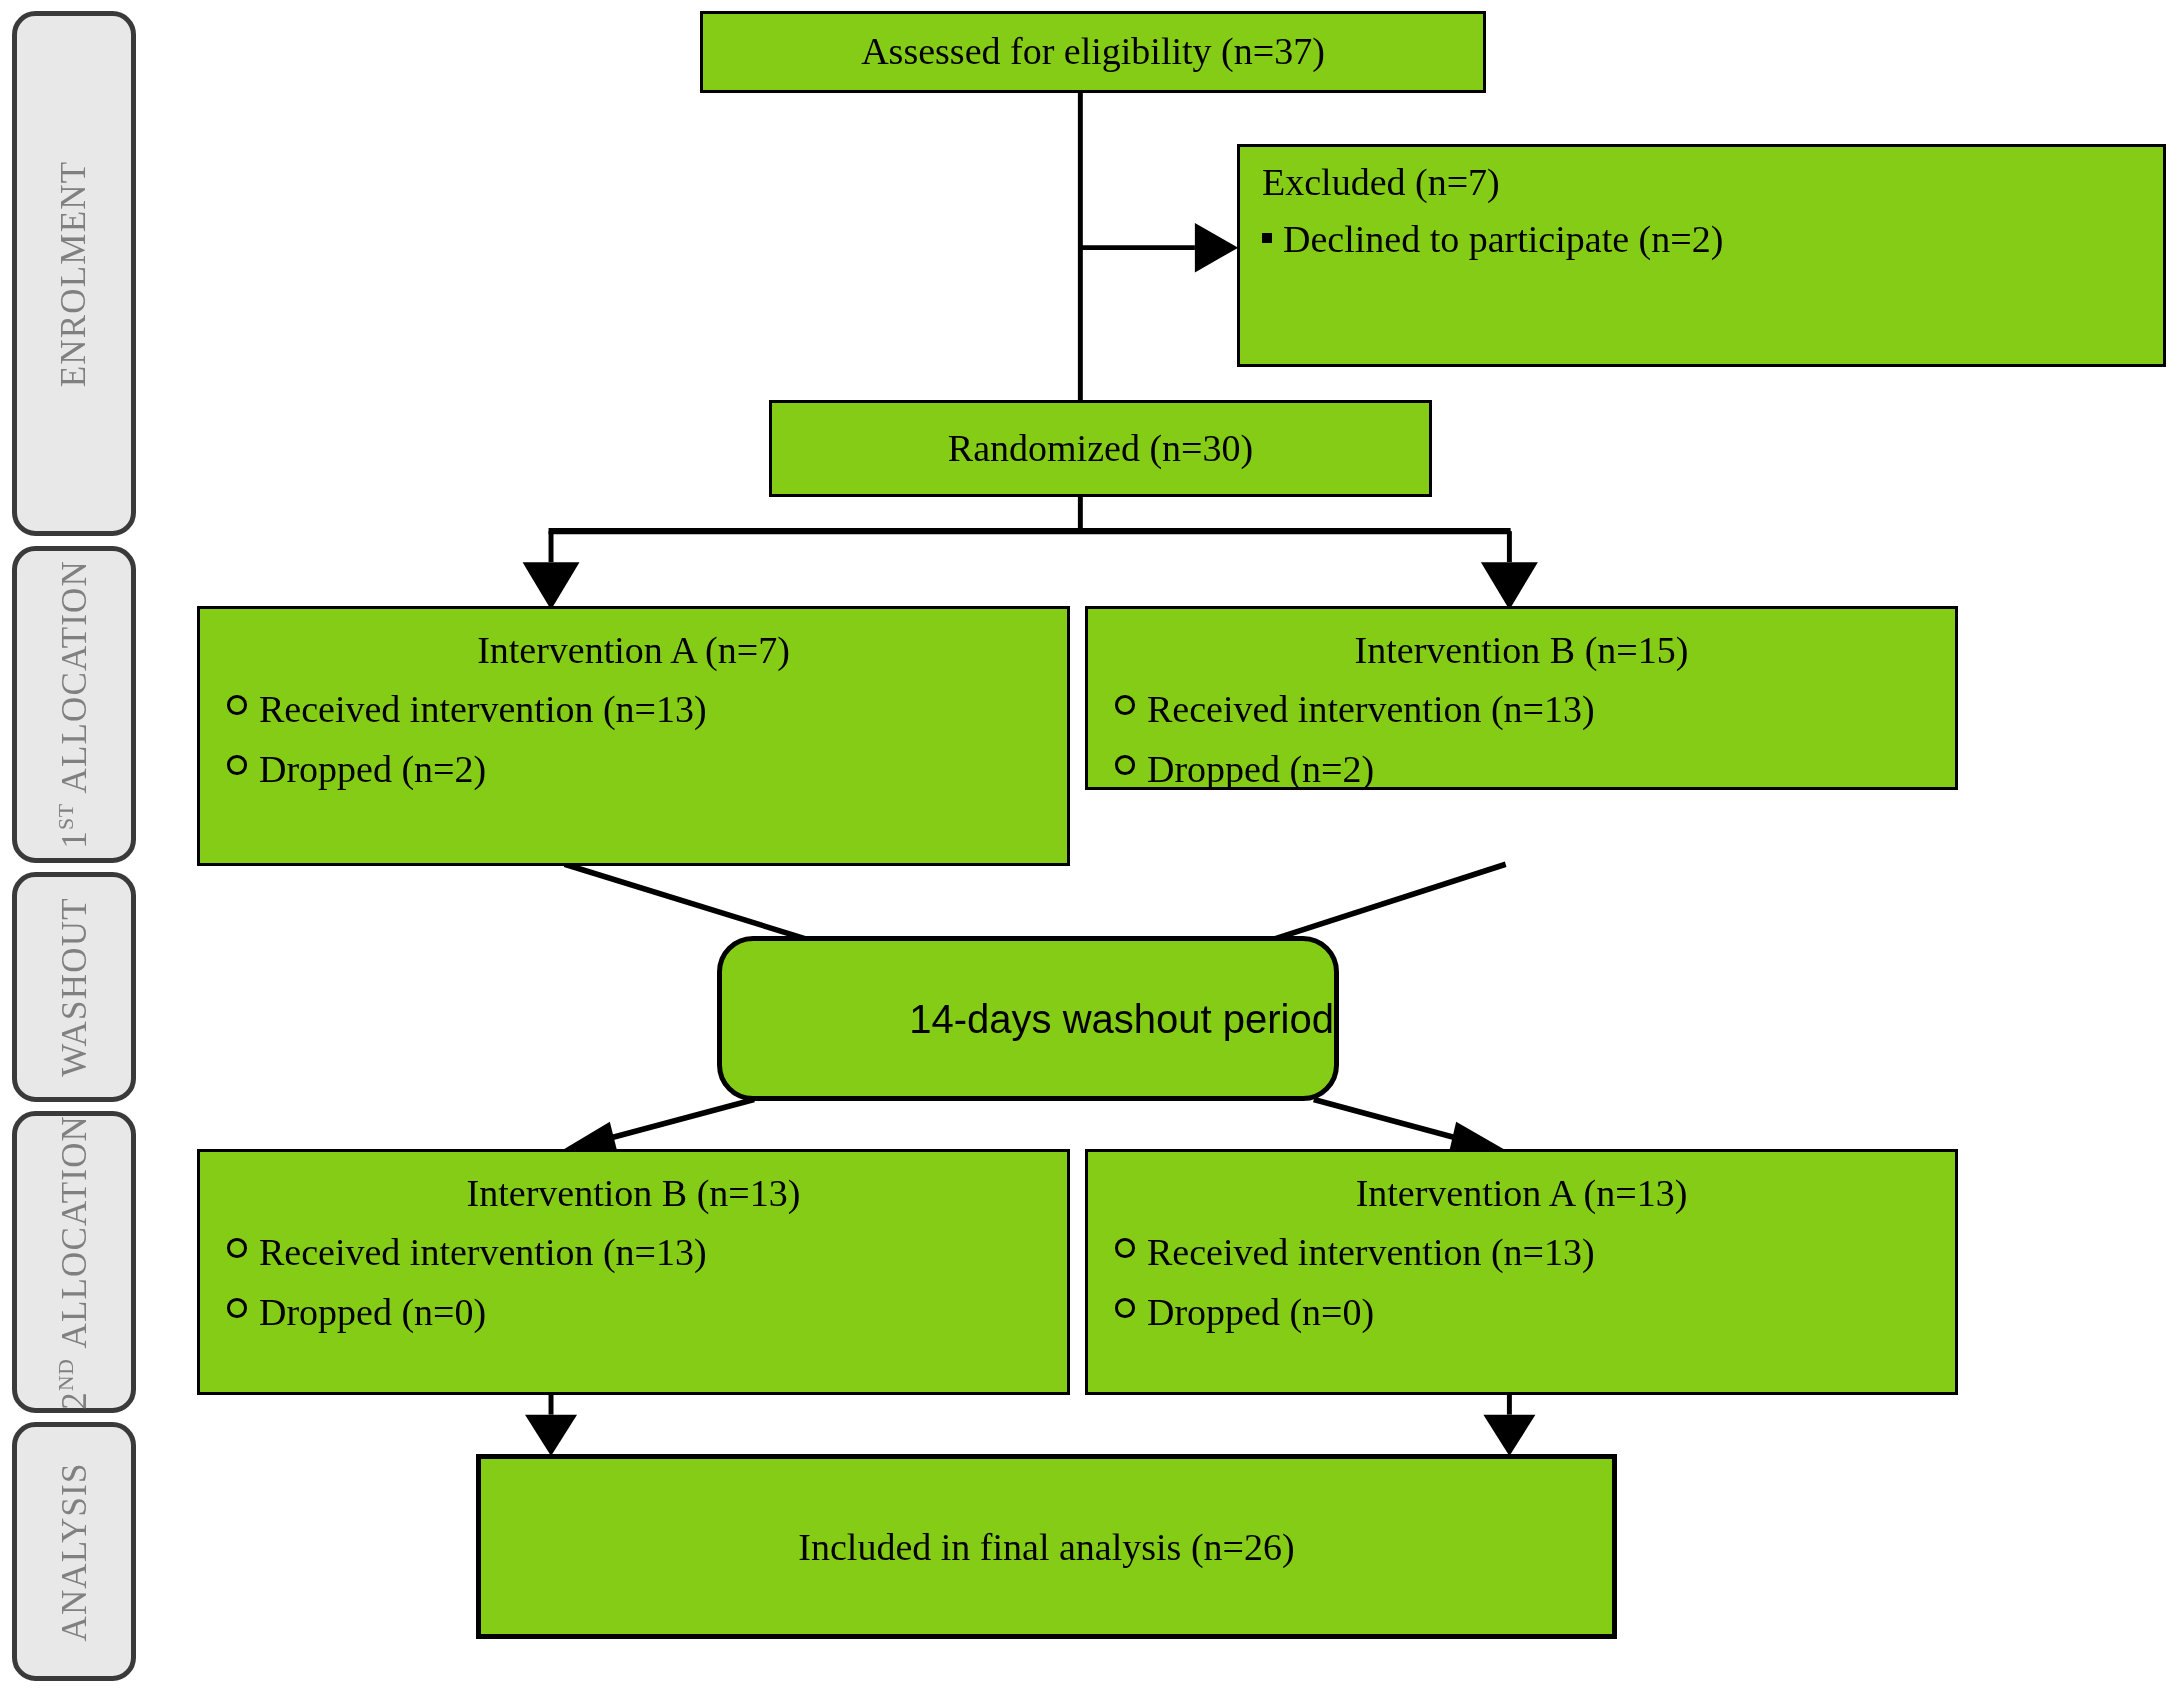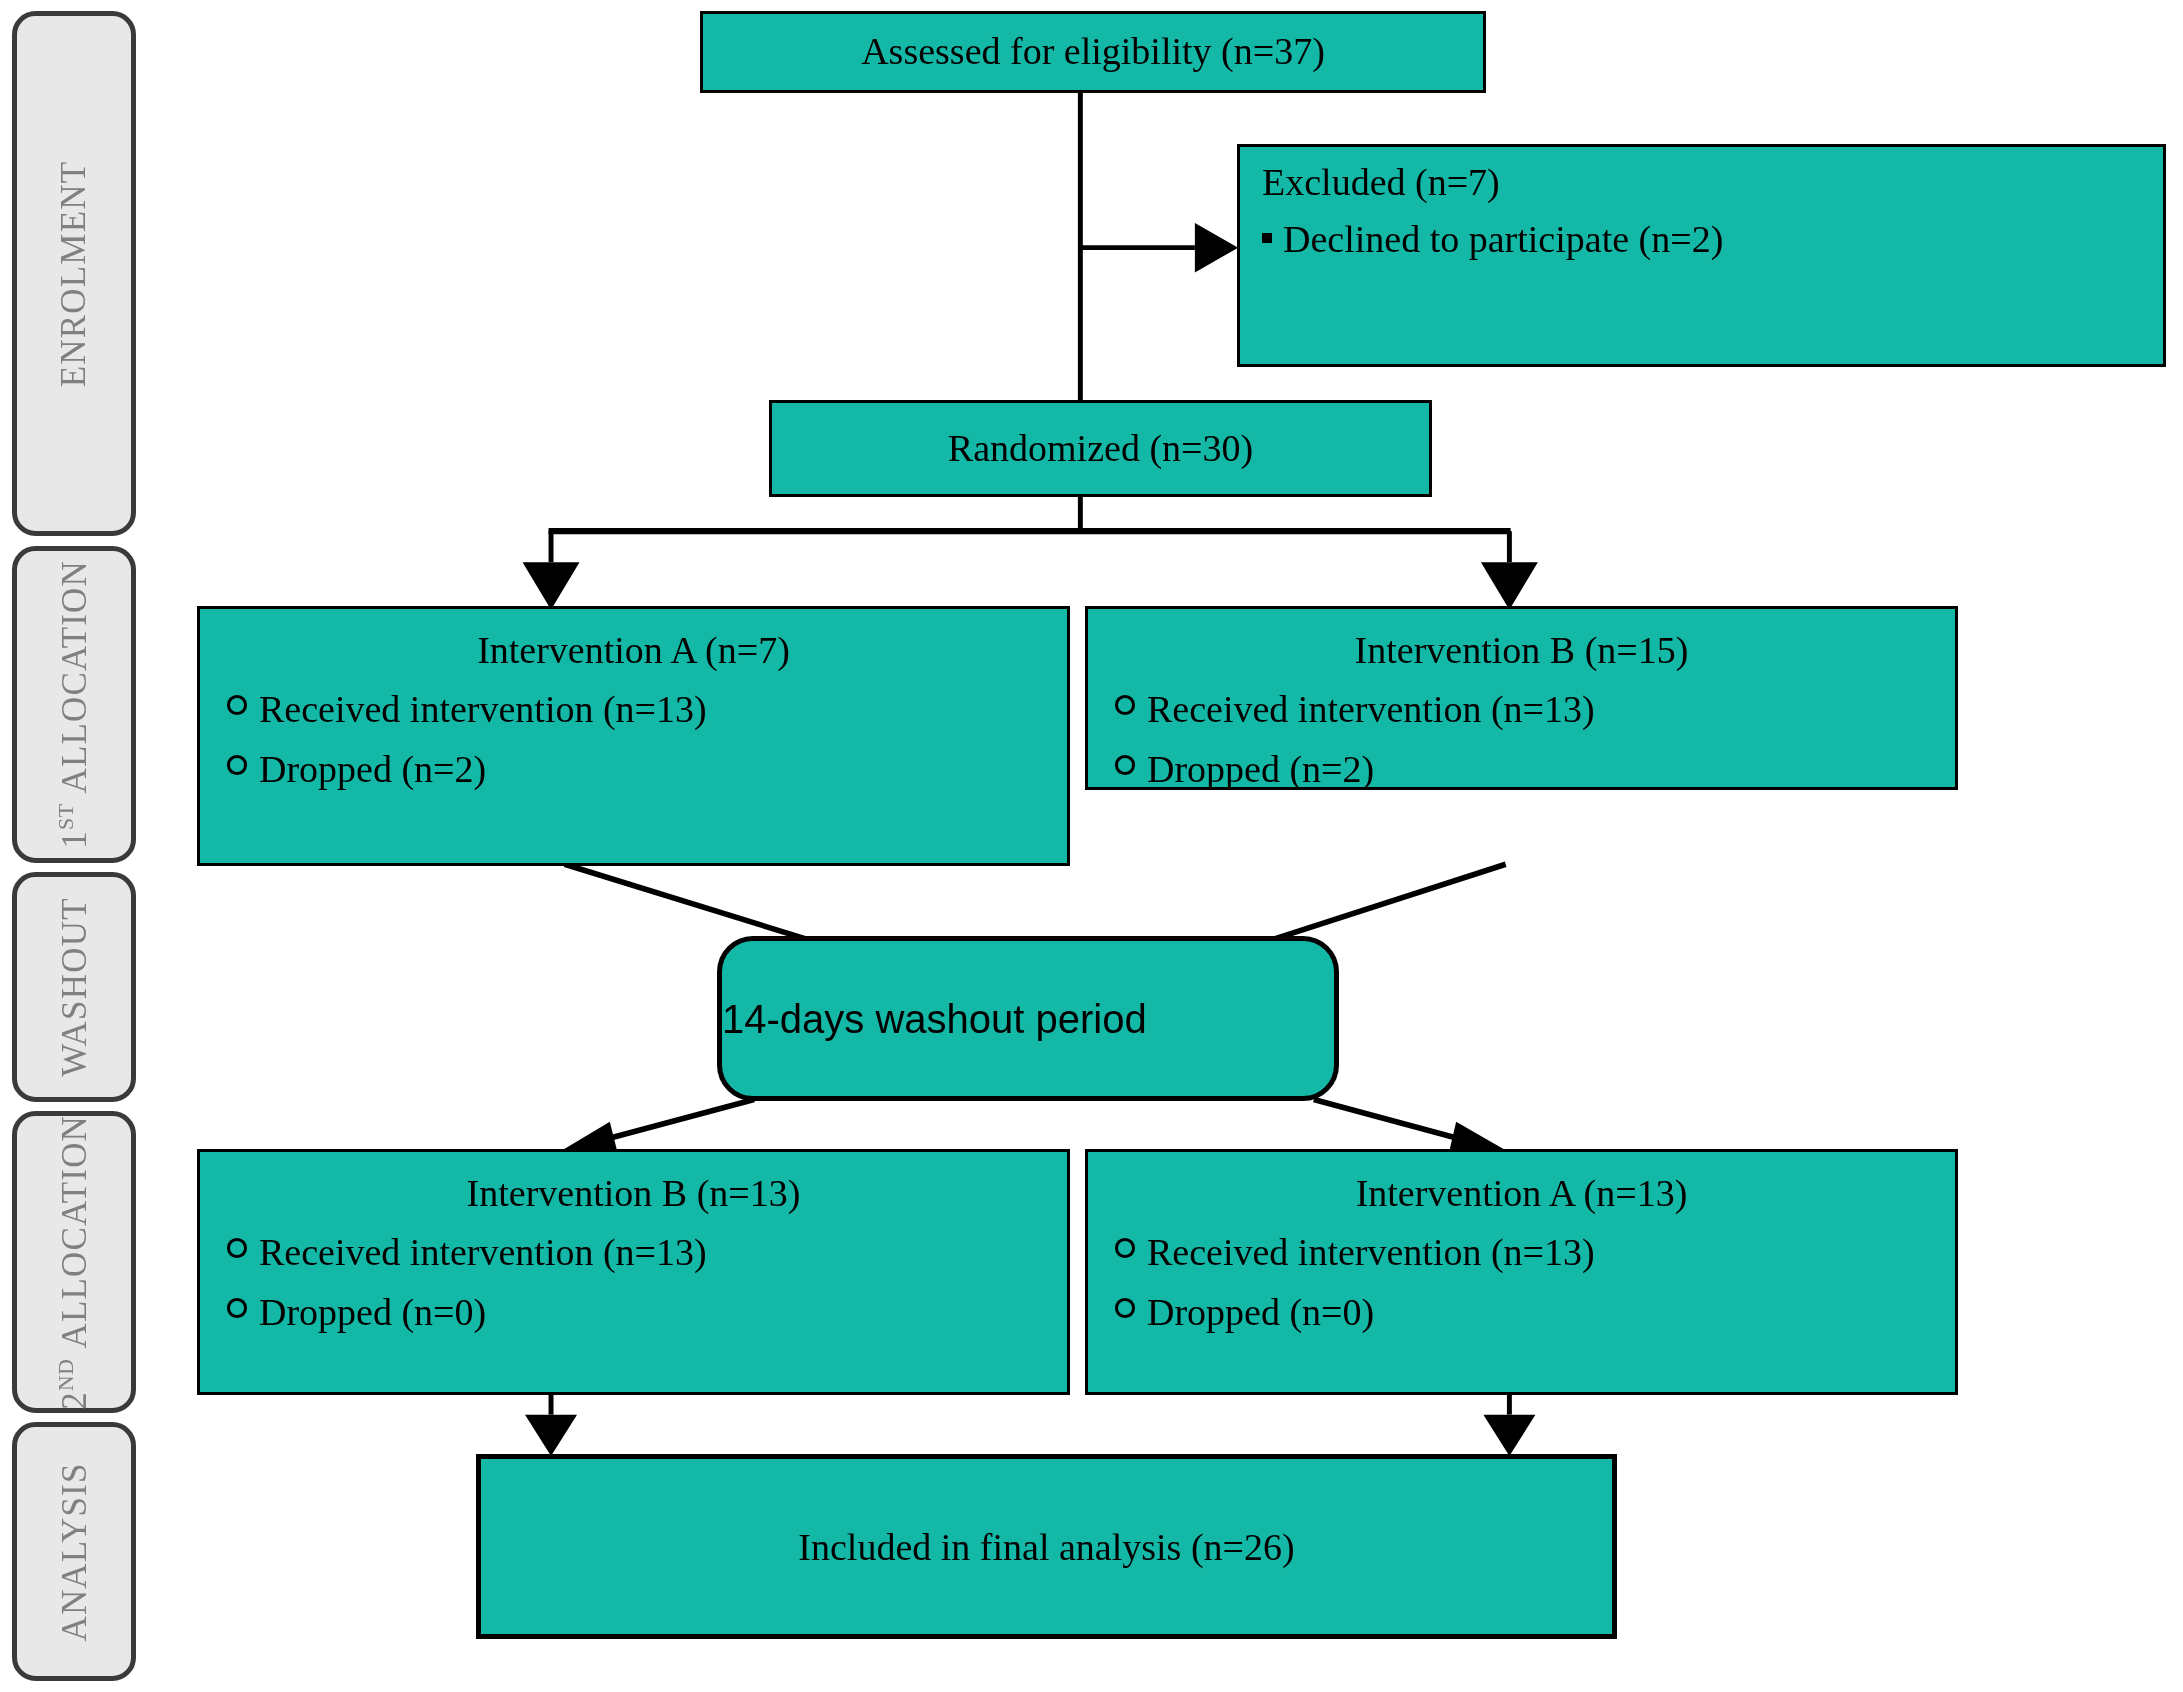--- a/index.html
+++ b/index.html
@@ -50,21 +50,21 @@
   .stage-label .vtext .sup {
     font-size: 0.62em;
     vertical-align: super;
     letter-spacing: 0.6px;
   }
 
   
   .box {
     position: absolute;
     box-sizing: border-box;
-    background: #14b8a6;
+    background: #84cc16;
     border: 3.7px solid #000000;
     color: #000000;
     font-family: "Liberation Serif", "DejaVu Serif", serif;
   }
 
   .box-title {
     text-align: center;
     font-size: 38px;
     line-height: 1.05;
     white-space: nowrap;
@@ -139,21 +139,21 @@
     top: -7.4px;
     flex: 0 0 auto;
   }
 
   
   #box-washout {
     border: 5.6px solid #000;
     border-radius: 36px;
     display: flex;
     align-items: center;
-    justify-content: flex-start;
+    justify-content: flex-end;
   }
   #box-washout .wtext {
     font-family: "Liberation Sans", "DejaVu Sans", sans-serif;
     font-size: 40px;
     line-height: 1.0;
     white-space: nowrap;
   }
 
   
   #box-final { border-width: 5.6px; }

